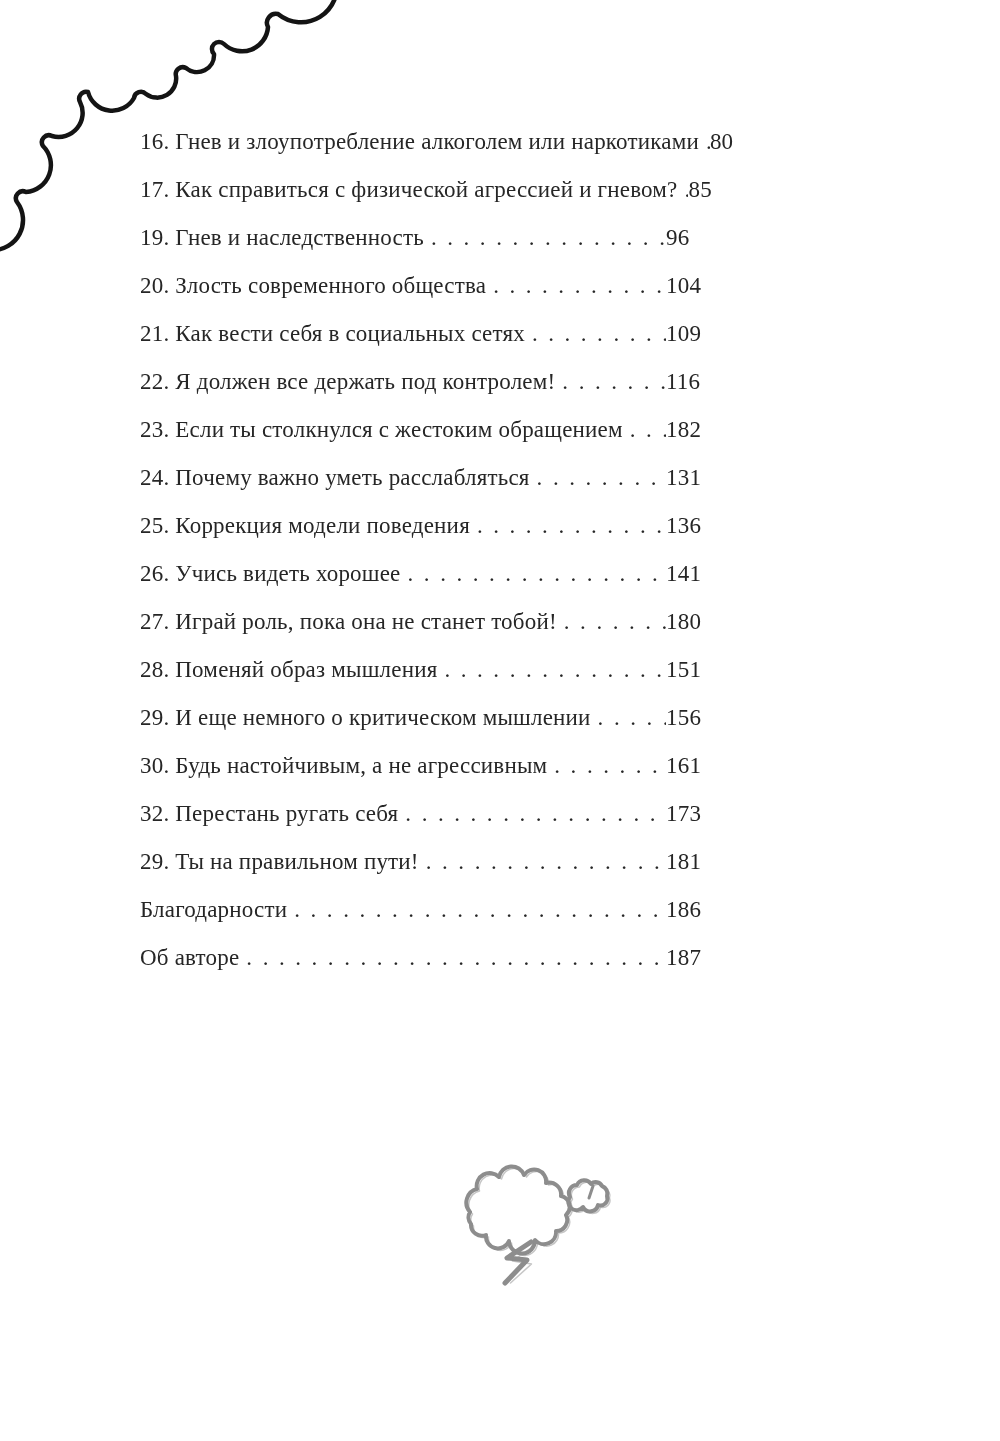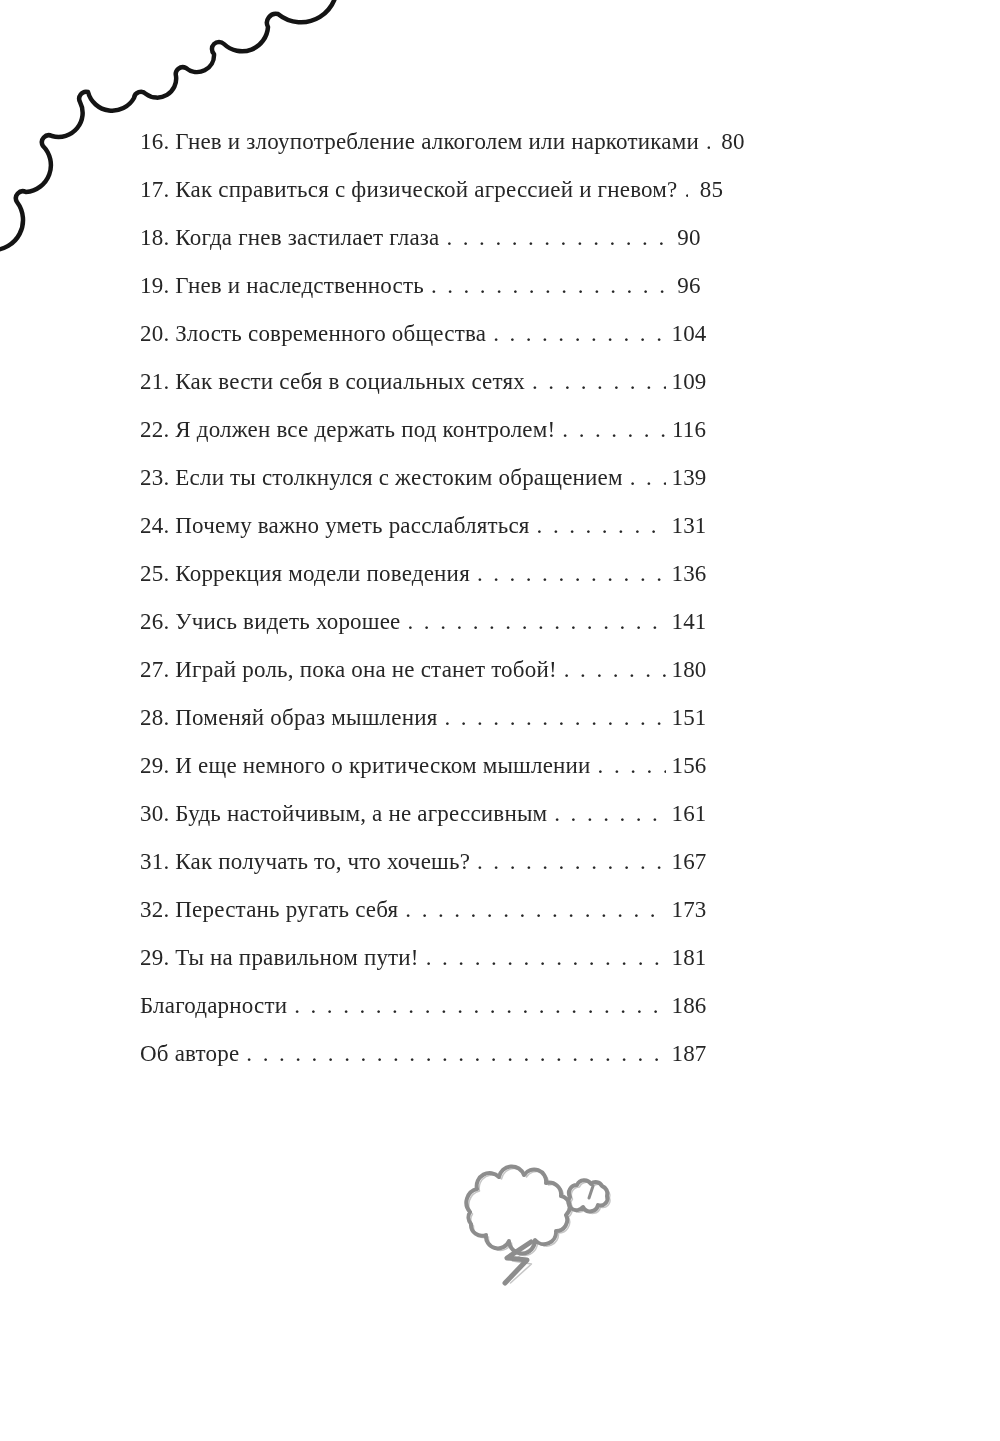--- a/index.html
+++ b/index.html
@@ -47,21 +47,21 @@
     padding-left: 7px;
     padding-right: 4px;
   }
   .toc-dots::after {
     content: ". . . . . . . . . . . . . . . . . . . . . . . . . . . . . . . . . . . . . . . . . . . . . . . . . . . . . . . . . . . . . . . . . . . . . . . .";
     letter-spacing: 2.4px;
   }
   .toc-page {
     flex: 0 0 auto;
     min-width: 46px;
-    text-align: center;
+    text-align: left;
   }
   .doodle {
     position: absolute;
     left: 430px;
     top: 1150px;
     pointer-events: none;
   }
 </style>
 </head>
 <body>
@@ -94,25 +94,20 @@
       <span class="toc-dots"></span>
       <span class="toc-page">80</span>
     </div>
 
     <div class="toc-row">
       <span class="toc-label">17. Как справиться с физической агрессией и гневом?</span>
       <span class="toc-dots"></span>
       <span class="toc-page">85</span>
     </div>
 
-    <div class="toc-row">
-      <span class="toc-label">18. Когда гнев застилает глаза</span>
-      <span class="toc-dots"></span>
-      <span class="toc-page">90</span>
-    </div>
 
     <div class="toc-row">
       <span class="toc-label">19. Гнев и наследственность</span>
       <span class="toc-dots"></span>
       <span class="toc-page">96</span>
     </div>
 
     <div class="toc-row">
       <span class="toc-label">20. Злость современного общества</span>
       <span class="toc-dots"></span>
@@ -127,21 +122,21 @@
 
     <div class="toc-row">
       <span class="toc-label">22. Я должен все держать под контролем!</span>
       <span class="toc-dots"></span>
       <span class="toc-page">116</span>
     </div>
 
     <div class="toc-row">
       <span class="toc-label">23. Если ты столкнулся с жестоким обращением</span>
       <span class="toc-dots"></span>
-      <span class="toc-page">139</span>
+      <span class="toc-page">182</span>
     </div>
 
     <div class="toc-row">
       <span class="toc-label">24. Почему важно уметь расслабляться</span>
       <span class="toc-dots"></span>
       <span class="toc-page">131</span>
     </div>
 
     <div class="toc-row">
       <span class="toc-label">25. Коррекция модели поведения</span>
@@ -172,25 +167,20 @@
       <span class="toc-dots"></span>
       <span class="toc-page">156</span>
     </div>
 
     <div class="toc-row">
       <span class="toc-label">30. Будь настойчивым, а не агрессивным</span>
       <span class="toc-dots"></span>
       <span class="toc-page">161</span>
     </div>
 
-    <div class="toc-row">
-      <span class="toc-label">31. Как получать то, что хочешь?</span>
-      <span class="toc-dots"></span>
-      <span class="toc-page">167</span>
-    </div>
 
     <div class="toc-row">
       <span class="toc-label">32. Перестань ругать себя</span>
       <span class="toc-dots"></span>
       <span class="toc-page">173</span>
     </div>
 
 
     <div class="toc-row">
       <span class="toc-label">29. Ты на правильном пути!</span>

